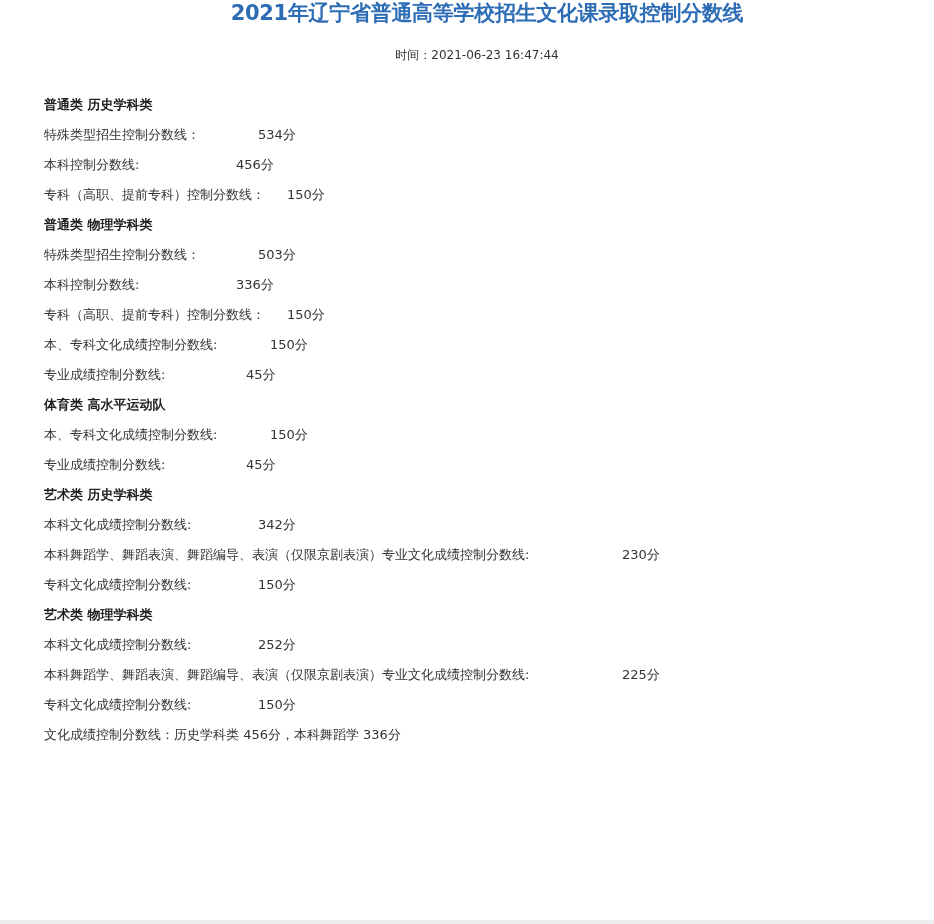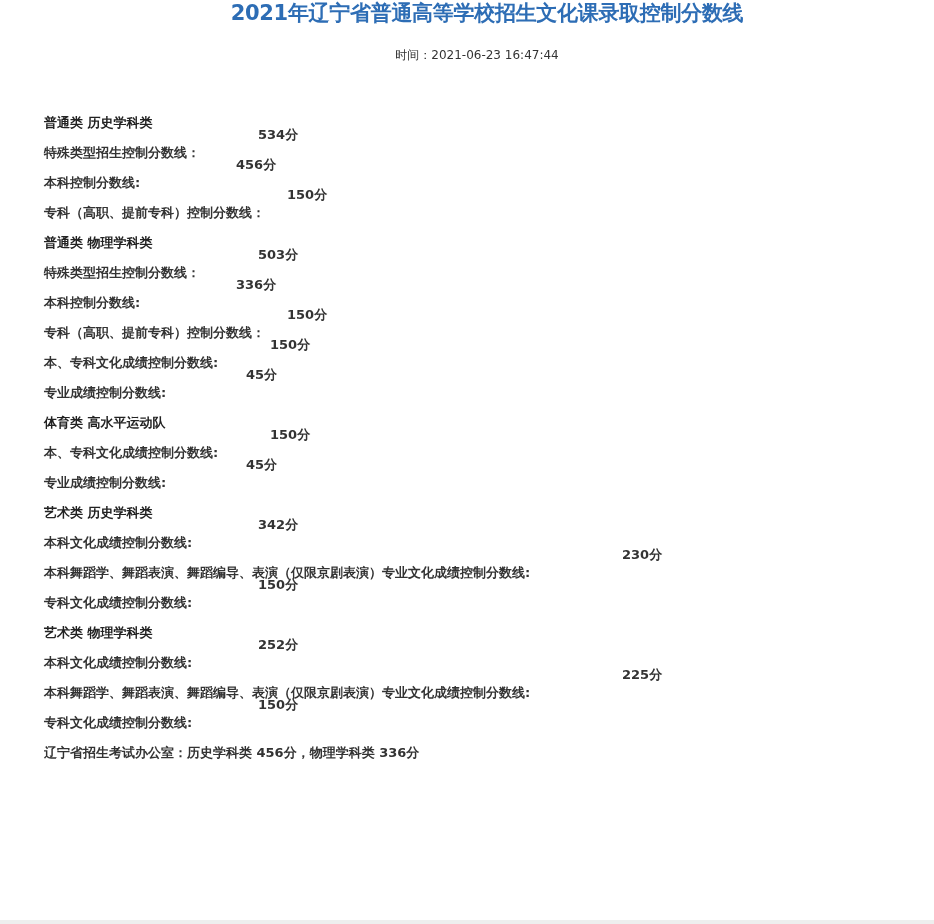--- a/index.html
+++ b/index.html
@@ -42,30 +42,29 @@
       left: 44px;
       top: 90px;
       width: 860px;
     }
     .row {
       position: relative;
       height: 30px;
       line-height: 30px;
       font-size: 13px;
       white-space: nowrap;
-      font-weight: bold;
     }
     .row.heading {
       font-weight: bold;
       color: #222;
     }
     .row .label {
       position: absolute;
       left: 0;
-      top: 18px;
+      top: 0;
     }
     .row .value {
       position: absolute;
       top: 0;
     }
     .footer {
       position: absolute;
       right: 40px;
       top: 900px;
       font-size: 14px;
@@ -169,18 +168,18 @@
   <div class="row">
     <span class="label">本科舞蹈学、舞蹈表演、舞蹈编导、表演（仅限京剧表演）专业文化成绩控制分数线:</span>
     <span class="value" style="left:578px">225分</span>
   </div>
   <div class="row">
     <span class="label">专科文化成绩控制分数线:</span>
     <span class="value" style="left:214px">150分</span>
   </div>
 
   <div class="row">
-    <span class="label">辽宁省招生考试办公室：历史学科类 456分，物理学科类 336分</span>
+    <span class="label">文化成绩控制分数线：历史学科类 456分，本科舞蹈学 336分</span>
   </div>
 </div>
 
 <div class="footer">辽宁省招生考试办公室</div>
 <div class="bottom-line"></div>
 
 </body></html>

